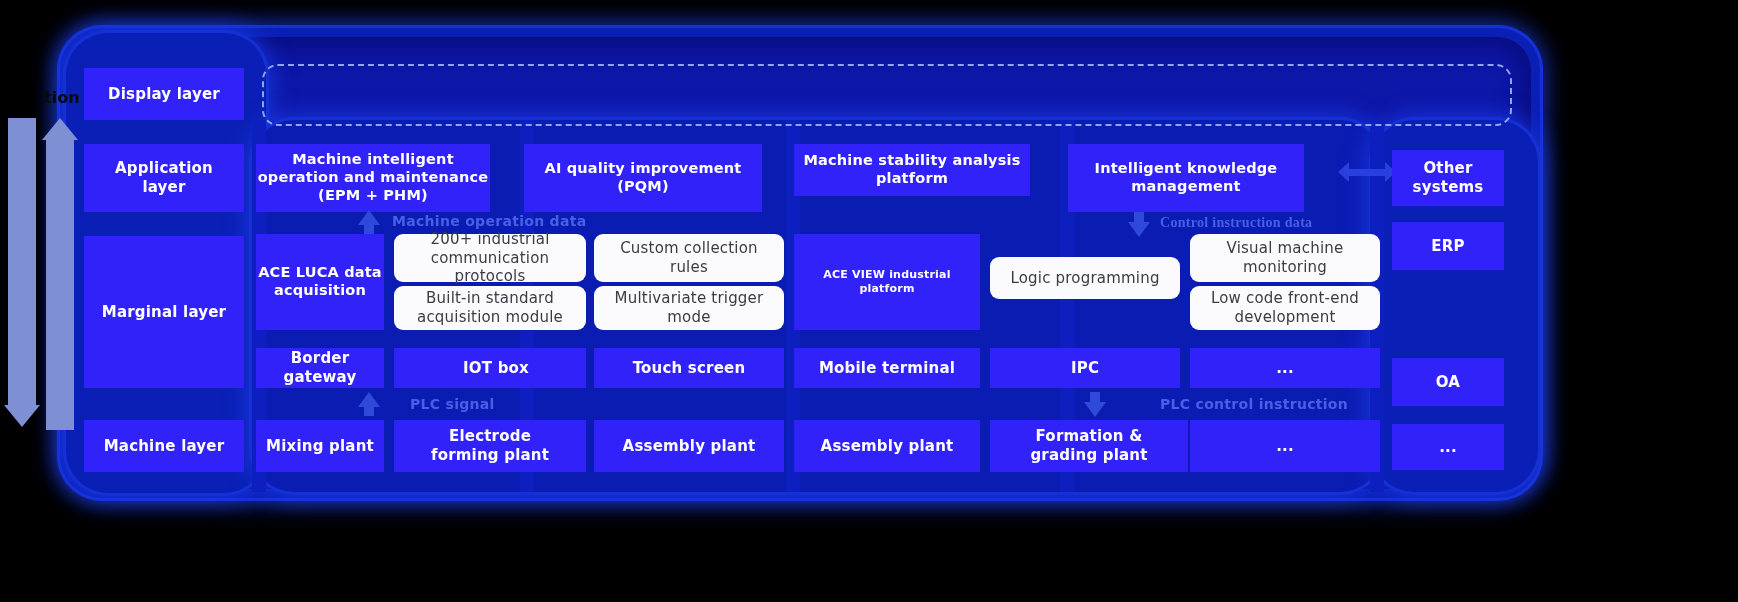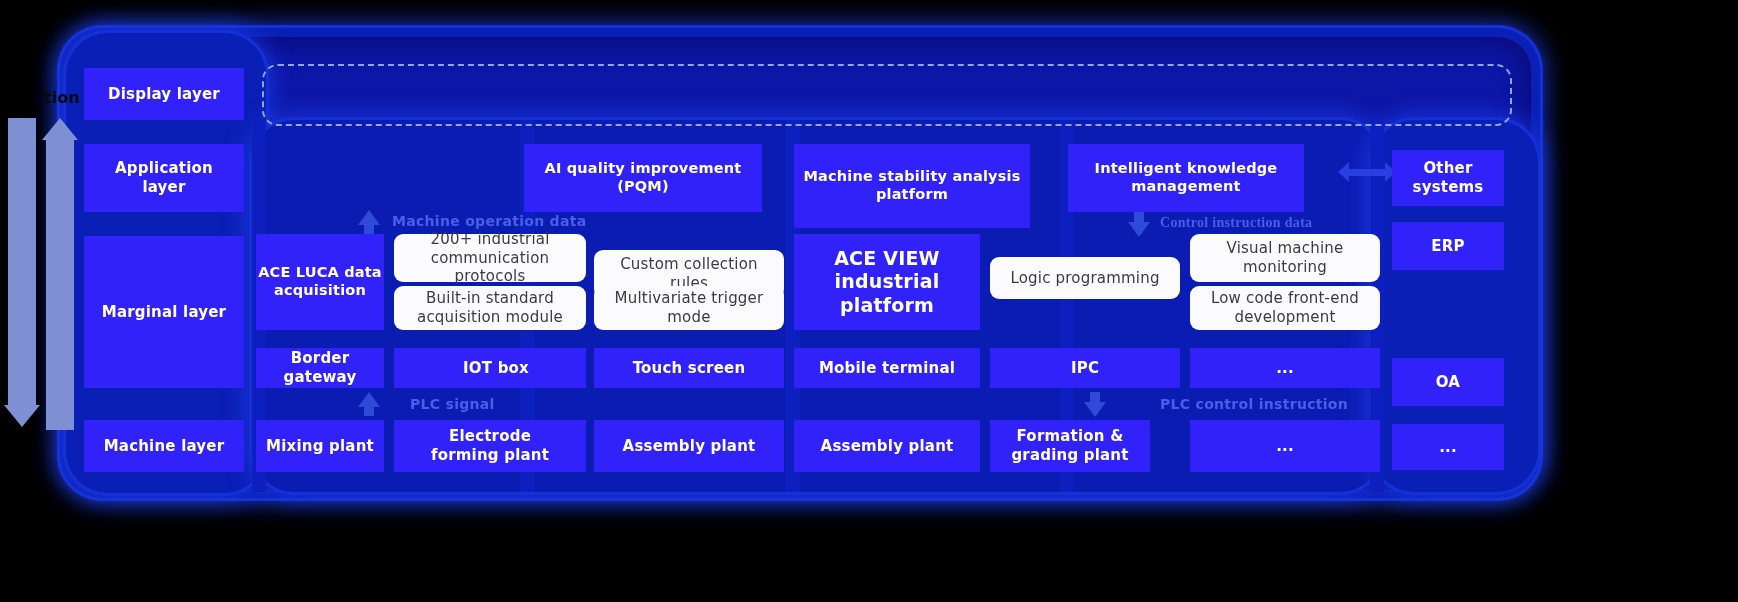--- a/index.html
+++ b/index.html
@@ -134,25 +134,30 @@
   </div>
 
   <div class="tile tile-blue" style="left:84px;top:236px;width:160px;height:152px;">
     <span>Marginal layer</span>
   </div>
 
   <div class="tile tile-blue" style="left:84px;top:420px;width:160px;height:52px;">
     <span>Machine layer</span>
   </div>
 
+  <div class="tile tile-blue" style="left:256px;top:144px;width:234px;height:68px;white-space:pre-line;font-size:14.5px;">
+    <span>Machine intelligent
+operation and maintenance
+(EPM + PHM)</span>
+  </div>
   <div class="tile tile-blue" style="left:524px;top:144px;width:238px;height:68px;white-space:pre-line;font-size:14.5px;">
     <span>AI quality improvement
 (PQM)</span>
   </div>
-  <div class="tile tile-blue" style="left:794px;top:144px;width:236px;height:84px;white-space:pre-line;font-size:14.5px;">
+  <div class="tile tile-blue" style="left:794px;top:144px;width:236px;height:52px;white-space:pre-line;font-size:14.5px;">
     <span>Machine stability analysis
 platform</span>
   </div>
   <div class="tile tile-blue" style="left:1068px;top:144px;width:236px;height:68px;white-space:pre-line;font-size:14.5px;">
     <span>Intelligent knowledge
 management</span>
   </div>
 
   <div class="flow-shaft" style="left:364px;top:222px;height:12px;"></div>
   <div class="flow-arrow up" style="left:358px;top:210px;"></div>
@@ -164,34 +169,34 @@
 
   <div class="tile tile-blue" style="left:256px;top:234px;width:128px;height:96px;white-space:pre-line;font-size:14.5px;">
     <span>ACE LUCA data
 acquisition</span>
   </div>
 
   <div class="tile tile-white" style="left:394px;top:234px;width:192px;height:48px;white-space:pre-line;">
     <span>200+ industrial
 communication protocols</span>
   </div>
-  <div class="tile tile-white" style="left:594px;top:234px;width:190px;height:48px;white-space:pre-line;margin-top:16px;">
+  <div class="tile tile-white" style="left:594px;top:234px;width:190px;height:48px;white-space:pre-line;">
     <span>Custom collection
 rules</span>
   </div>
   <div class="tile tile-white" style="left:394px;top:286px;width:192px;height:44px;white-space:pre-line;">
     <span>Built-in standard
 acquisition module</span>
   </div>
   <div class="tile tile-white" style="left:594px;top:286px;width:190px;height:44px;white-space:pre-line;">
     <span>Multivariate trigger
 mode</span>
   </div>
 
-  <div class="tile tile-blue" style="left:794px;top:234px;width:186px;height:96px;white-space:pre-line;font-size:19px;">
+  <div class="tile tile-blue" style="left:794px;top:234px;width:186px;height:96px;white-space:pre-line;font-size:11px;">
     <span>ACE VIEW industrial
 platform</span>
   </div>
 
   <div class="tile tile-white" style="left:990px;top:238px;width:190px;height:42px;white-space:pre-line;margin-top:19px;">
     <span>Logic programming</span>
   </div>
   <div class="tile tile-white" style="left:1190px;top:234px;width:190px;height:48px;white-space:pre-line;">
     <span>Visual machine
 monitoring</span>
@@ -234,21 +239,21 @@
   <div class="tile tile-blue" style="left:394px;top:420px;width:192px;height:52px;white-space:pre-line;">
     <span>Electrode
 forming plant</span>
   </div>
   <div class="tile tile-blue" style="left:594px;top:420px;width:190px;height:52px;white-space:pre-line;">
     <span>Assembly plant</span>
   </div>
   <div class="tile tile-blue" style="left:794px;top:420px;width:186px;height:52px;white-space:pre-line;">
     <span>Assembly plant</span>
   </div>
-  <div class="tile tile-blue" style="left:990px;top:420px;width:160px;height:52px;white-space:pre-line;">
+  <div class="tile tile-blue" style="left:990px;top:420px;width:198px;height:52px;white-space:pre-line;">
     <span>Formation &amp;
 grading plant</span>
   </div>
   <div class="tile tile-blue" style="left:1190px;top:420px;width:190px;height:52px;white-space:pre-line;">
     <span>...</span>
   </div>
 
   <div class="dbl-arrow" style="left:1338px;top:162px;width:58px;height:20px;">
     <div class="sh"></div>
     <div class="hl"></div>

